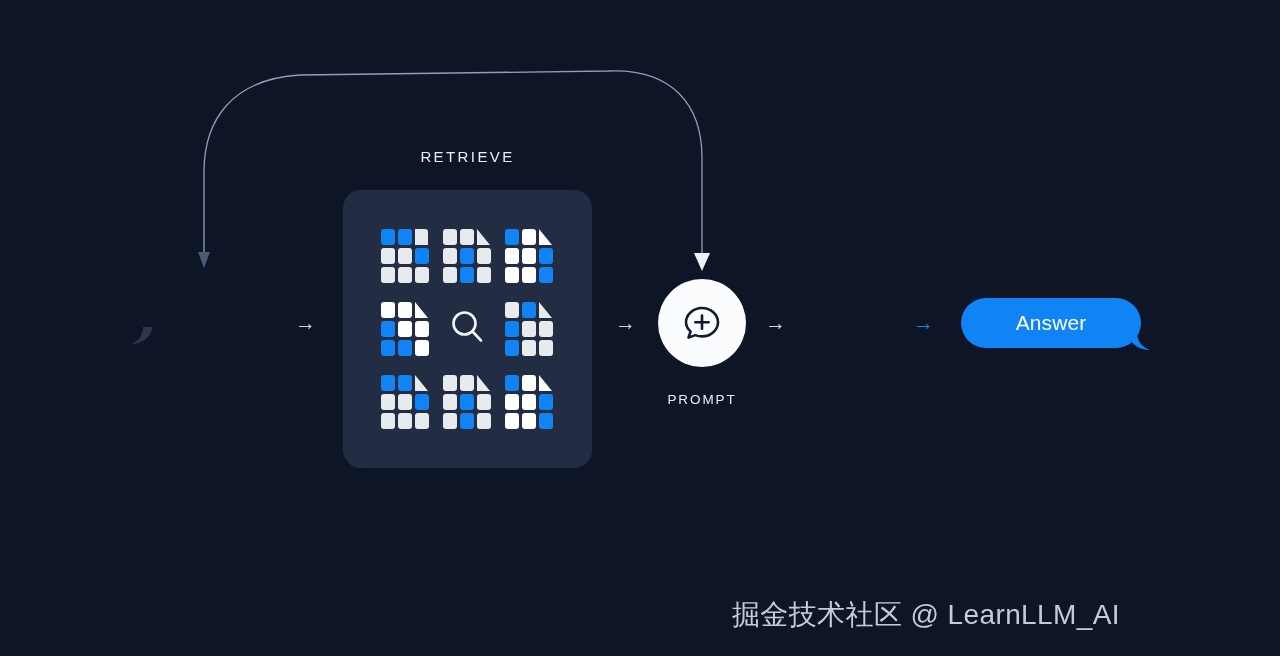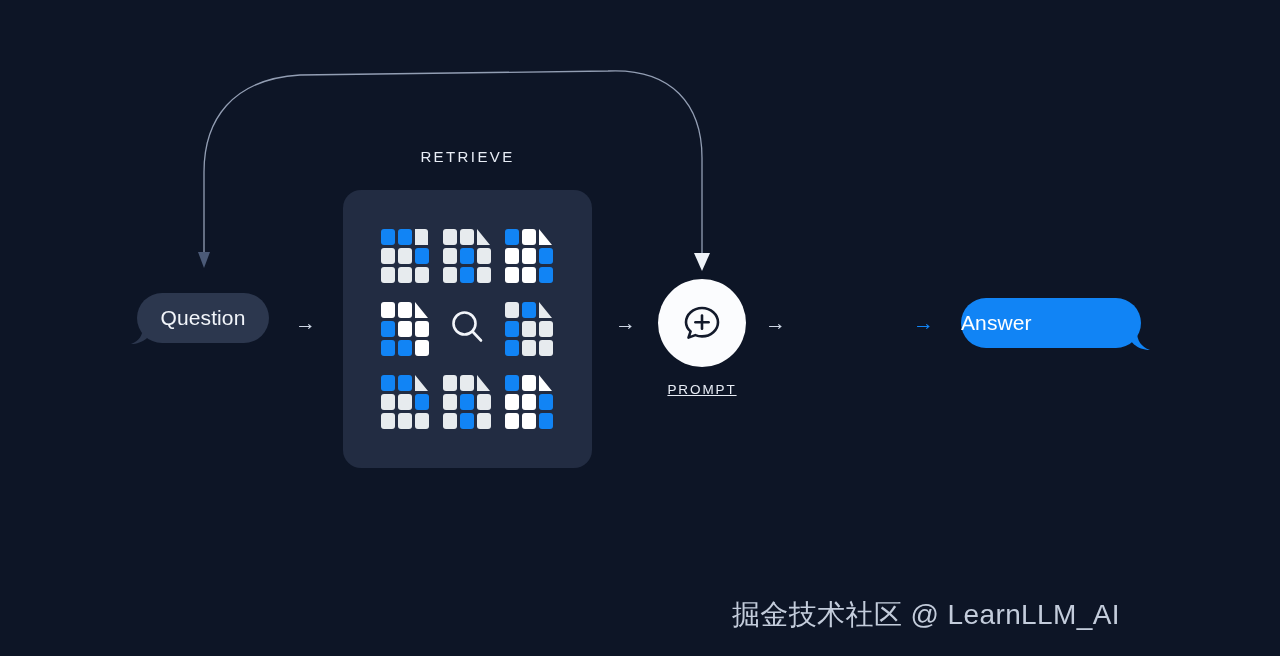--- a/index.html
+++ b/index.html
@@ -85,20 +85,21 @@
 
   
   #answer-bubble {
     position: absolute;
     left: 961px; top: 298px;
     width: 180px; height: 50px;
     background: #1184f5;
     border-radius: 25px;
     display: flex;
     align-items: center;
+    justify-content: center;
   }
   #answer-bubble .label {
     color: #ffffff;
     font-size: 21px;
     letter-spacing: 0.1px;
   }
   #answer-tail {
     position: absolute;
     left: 1125px; top: 332px;
     width: 26px; height: 19px;
@@ -111,26 +112,25 @@
   }
   .node .disc {
     width: 88px; height: 88px;
     border-radius: 50%;
     background: #fbfcfe;
     display: flex;
     align-items: center;
     justify-content: center;
   }
   .node .caption {
-    margin-top: 15px;
+    margin-top: 25px;
     text-align: center;
     color: #e8edf6;
     font-size: 13.5px;
     letter-spacing: 1.9px;
-    text-decoration: underline;
   }
   #node-prompt { left: 658px; top: 279px; }
   #node-llm    { left: 806px; top: 279px; }
 
   
   .flow-arrow {
     position: absolute;
     font-size: 21px;
     line-height: 1;
     color: #cdd6e4;
@@ -287,23 +287,20 @@
           <line x1="25.5" y1="28.5" x2="34" y2="37.5" stroke="#f2f5fa" stroke-width="2.6" stroke-linecap="round"></line>
         </svg>
       </div>
 
     </div>
   </div>
 
   <svg id="question-tail" viewBox="0 0 24 18">
     <path d="M22,0 C22,9 13,17 1,17 C9,14 13,8 13,0 Z" fill="#2c374e"></path>
   </svg>
-  <div id="question-bubble">
-    <span class="label">Question</span>
-  </div>
 
   <div class="flow-arrow" id="arrow-q-to-retrieve">→</div>
 
   <div class="flow-arrow" id="arrow-retrieve-to-prompt">→</div>
 
   <div class="node" id="node-prompt">
     <div class="disc">
       <svg width="44" height="44" viewBox="0 0 44 44">
         <path d="M22,7 C30.8,7 38,13.4 38,21.2 C38,29 30.8,35.4 22,35.4 C19.6,35.4 17.3,34.9 15.3,34.1
                  L8.5,36.6 L10.6,30.4 C7.8,27.9 6,24.7 6,21.2 C6,13.4 13.2,7 22,7 Z" fill="none" stroke="#131a2b" stroke-width="2.6" stroke-linejoin="round"></path>

